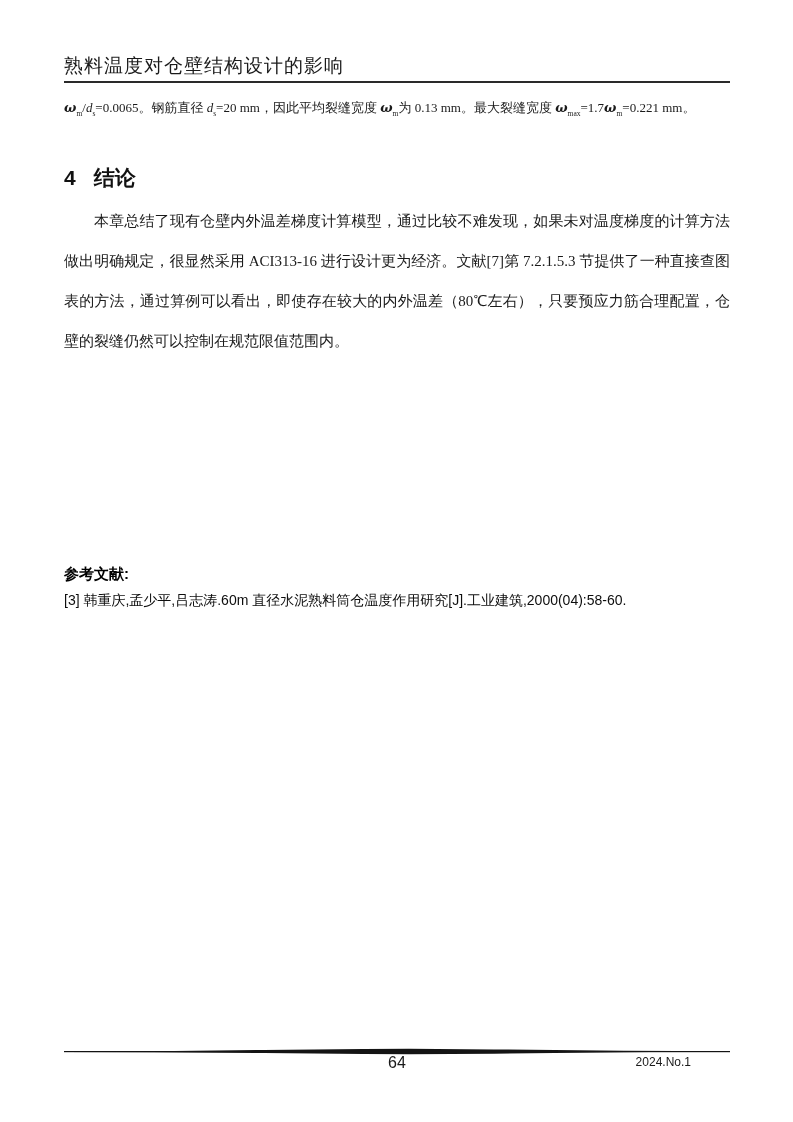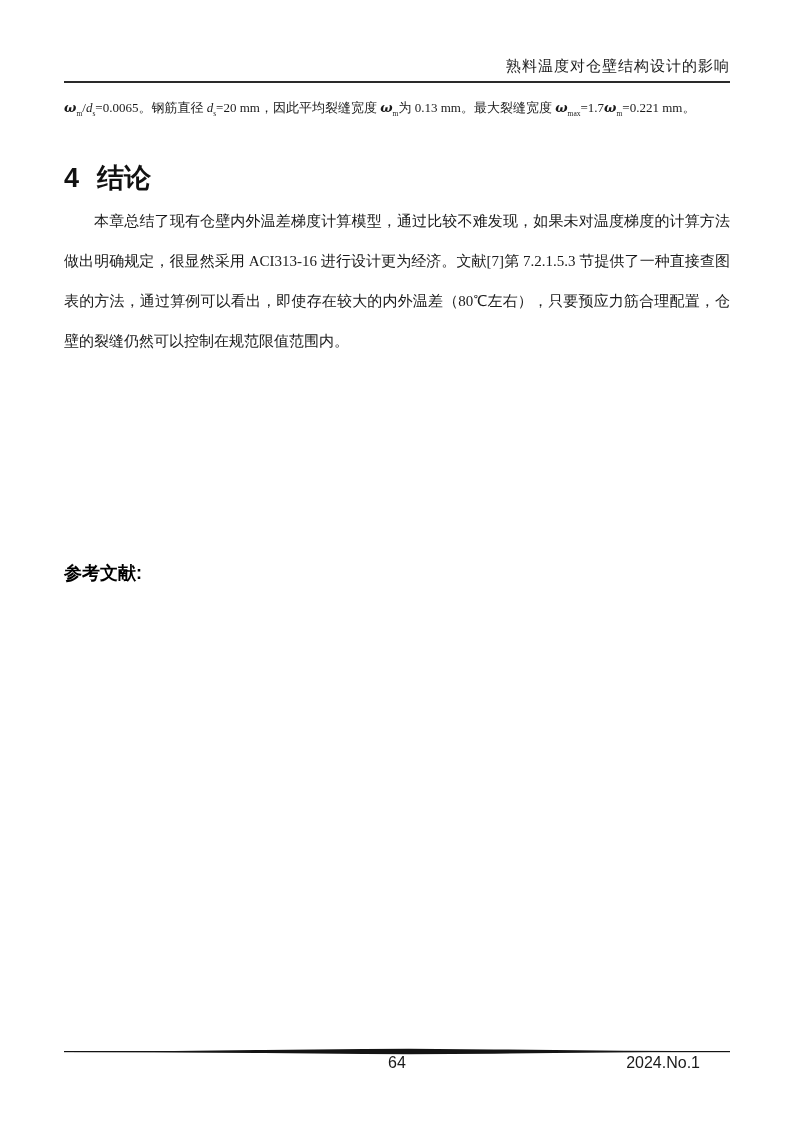--- a/index.html
+++ b/index.html
@@ -10,22 +10,22 @@
     height: 1122px;
     margin: 0 auto;
     background: #ffffff;
     color: #1a1a1a;
     overflow: hidden;
     font-family: "Liberation Serif", serif;
   }
   .running-header {
     position: absolute;
     top: 56px; left: 64px; width: 666px;
-    text-align: right;
-    font-size: 15px;
+    text-align: left;
+    font-size: 19px;
     line-height: 20px;
     padding-bottom: 5px;
     border-bottom: 2px solid #2a2a2a;
     letter-spacing: 1px;
   }
   .para-formula {
     position: absolute;
     top: 88px; left: 64px; width: 666px;
     font-size: 13px;
     line-height: 40px;
@@ -40,41 +40,41 @@
   .sub {
     vertical-align: sub;
     font-size: 0.58em;
     line-height: 0;
   }
   .section-heading {
     position: absolute;
     top: 163px; left: 64px; width: 666px;
     font-family: "Liberation Sans", sans-serif;
     font-weight: bold;
-    font-size: 27px;
+    font-size: 21px;
     line-height: 30px;
     color: #111;
   }
   .section-heading .num { margin-right: 18px; }
   .para-conclusion {
     position: absolute;
     top: 201px; left: 64px; width: 666px;
     font-size: 15px;
     line-height: 40px;
     text-align: justify;
     text-indent: 2em;
   }
   .references {
     position: absolute;
     top: 563px; left: 64px; width: 666px;
     font-family: "Liberation Sans", sans-serif;
   }
   .ref-heading {
     font-weight: bold;
-    font-size: 18px;
+    font-size: 15px;
     line-height: 21px;
     margin-bottom: 5px;
     color: #000;
   }
   .ref-item {
     font-size: 14px;
     line-height: 23.5px;
     text-align: justify;
     color: #0d0d0d;
   }
@@ -91,22 +91,22 @@
   }
   .page-number {
     position: absolute;
     left: 0; right: 0;
     text-align: center;
     font-size: 16px;
     line-height: 15px;
   }
   .issue-label {
     position: absolute;
-    right: 30px;
-    font-size: 16px;
+    right: 39px;
+    font-size: 12px;
     line-height: 15px;
     margin-left: 44px;
   }
 </style>
 </head>
 <body>
 
 <div class="page">
 
   <div class="running-header">
@@ -118,20 +118,21 @@
   </div>
 
   <h2 class="section-heading">
     <span class="num">4</span><span>结论</span>
   </h2>
 
   <p class="para-conclusion">本章总结了现有仓壁内外温差梯度计算模型，通过比较不难发现，如果未对温度梯度的计算方法做出明确规定，很显然采用 ACI313-16 进行设计更为经济。文献[7]第 7.2.1.5.3 节提供了一种直接查图表的方法，通过算例可以看出，即使存在较大的内外温差（80℃左右），只要预应力筋合理配置，仓壁的裂缝仍然可以控制在规范限值范围内。</p>
 
   <div class="references">
     <div class="ref-heading">参考文献:</div>
+    <p class="ref-item">[3] 韩重庆,孟少平,吕志涛.60m 直径水泥熟料筒仓温度作用研究[J].工业建筑,2000(04):58-60.</p>
   </div>
 
   <div class="footer">
     <svg class="footer-bar" viewBox="0 0 666 7" preserveAspectRatio="none">
       <rect x="0" y="3" width="666" height="1.2" fill="#141414"></rect>
       <polygon fill="#141414" points="0,3.6 90,3.2 200,1.9 300,0.9 345,0.8 430,1.4 560,2.7 666,3.3 560,4.3 430,5.7 345,6.3 300,6.1 200,5.1 90,4.2 0,3.9"></polygon>
     </svg>
     <div class="footer-row">
       <span class="page-number">64</span>
       <span class="issue-label">2024.No.1</span>

